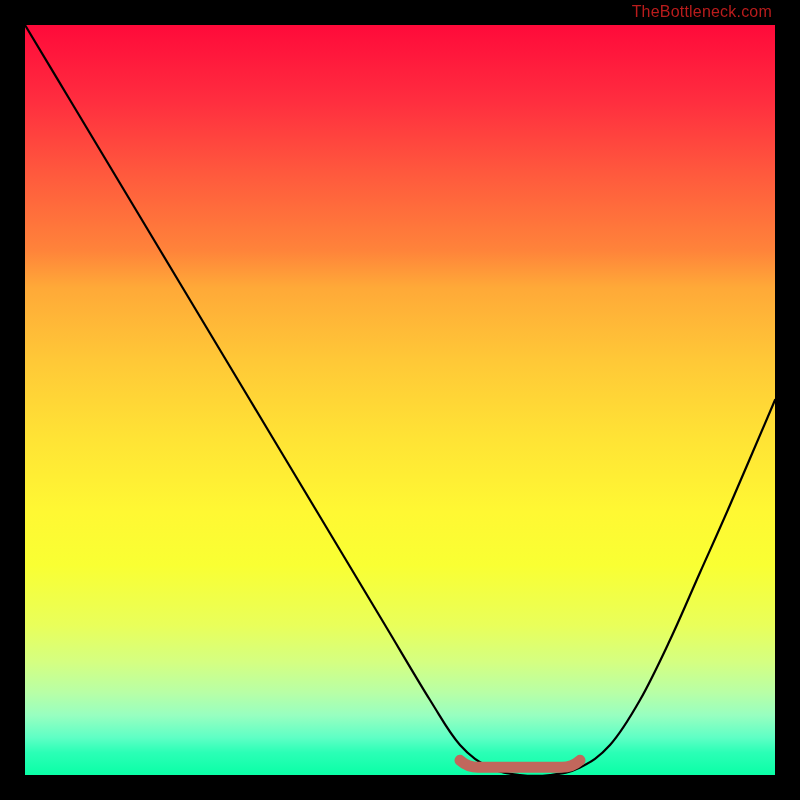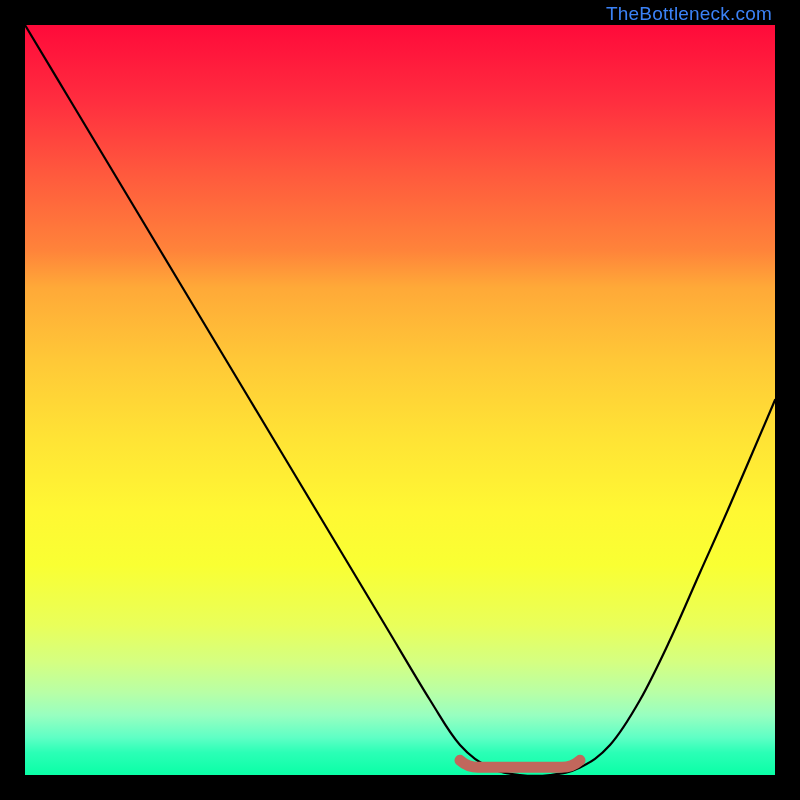--- a/index.html
+++ b/index.html
@@ -42,22 +42,22 @@
   .border-left   { left: 0;   top: 0;   width: 25px;  height: 800px; }
   .border-right  { right: 0;  top: 0;   width: 25px;  height: 800px; }
   .border-top    { left: 0;   top: 0;   width: 800px; height: 25px; }
   .border-bottom { left: 0;   bottom:0; width: 800px; height: 25px; }
 
   .watermark {
     position: absolute;
     top: 3px;
     right: 28px;
     font-family: Arial, Helvetica, sans-serif;
-    font-size: 19px;
-    color: #3b82f6;
+    font-size: 16px;
+    color: #b91c1c;
     letter-spacing: 0.2px;
     z-index: 10;
   }
 
   svg.curve {
     position: absolute;
     left: 25px;
     top: 25px;
     width: 750px;
     height: 750px;

